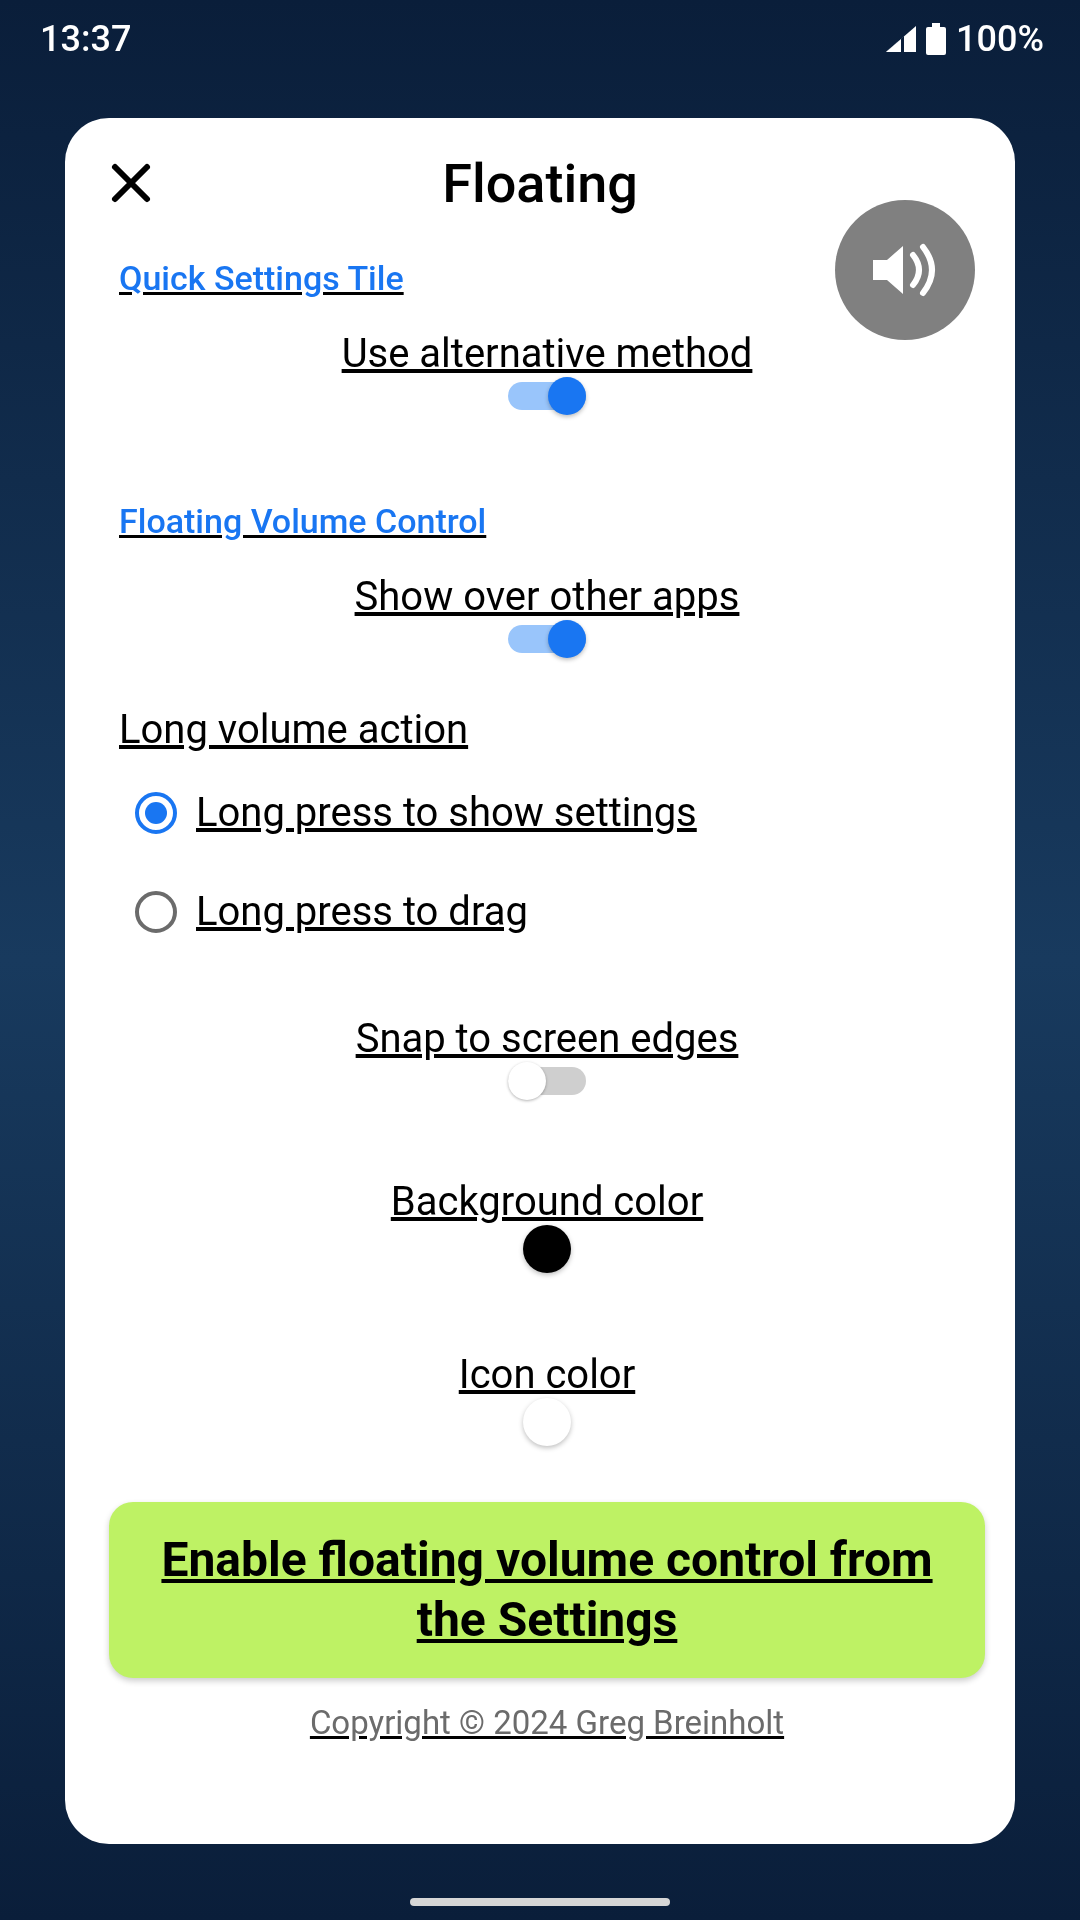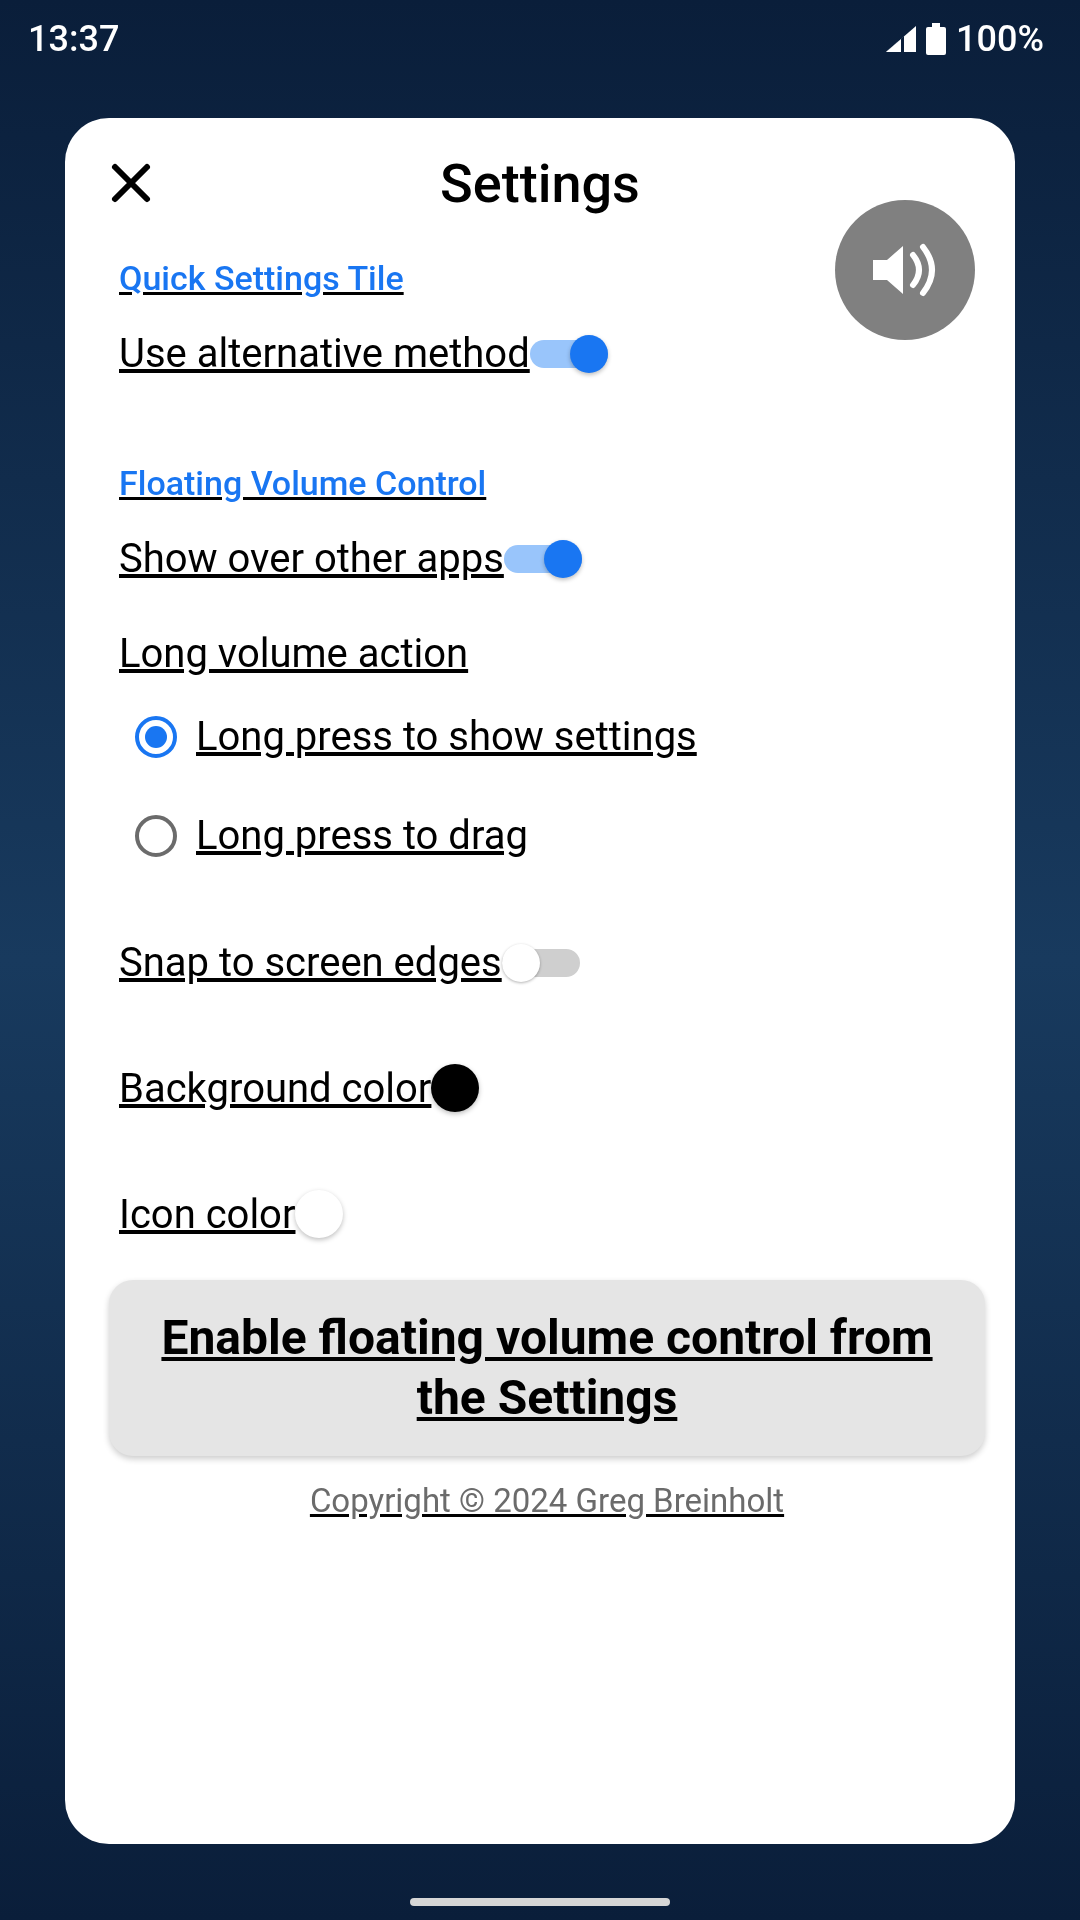--- a/index.html
+++ b/index.html
@@ -8,21 +8,21 @@
       height: 1920px;
       background: linear-gradient(180deg, #0a1e3a 0%, #183a5e 50%, #0a1e3a 100%);
       font-family: -apple-system, BlinkMacSystemFont, 'Segoe UI', Roboto, sans-serif;
       overflow: hidden;
       position: relative;
     }
     .status-bar {
       display: flex;
       justify-content: space-between;
       align-items: center;
-      padding: 18px 36px 18px 28px;
+      padding: 18px 36px 18px 40px;
       color: #ffffff;
       font-size: 36px;
       font-weight: 500;
     }
     .status-right {
       display: flex;
       align-items: center;
       gap: 10px;
     }
     .signal-icon { display: inline-flex; }
@@ -87,21 +87,23 @@
     .section-title {
       color: #1976f2;
       font-size: 34px;
       font-weight: 500;
       margin-top: 22px;
       margin-bottom: 8px;
     }
     .row {
       display: flex;
       align-items: center;
+      justify-content: space-between;
       padding: 24px 0 24px 0;
+      flex-direction: column;
     }
     .row-label {
       font-size: 40px;
       color: #000;
     }
     .subsection-label {
       font-size: 40px;
       color: #000;
       padding: 24px 0 10px 0;
     }
@@ -158,24 +160,24 @@
     .radio-item.selected .radio-inner { display: block; }
     .radio-label { font-size: 40px; color: #000; }
     .color-swatch {
       width: 48px;
       height: 48px;
       border-radius: 50%;
       box-shadow: 0 2px 5px rgba(0,0,0,0.25);
       cursor: pointer;
     }
     .banner {
-      background: #e5e5e5;
+      background: #bef264;
       border-radius: 24px;
       padding: 28px 30px;
-      margin: 18px -10px 20px -10px;
+      margin: 32px -10px 20px -10px;
       text-align: center;
       box-shadow: 0 3px 6px rgba(0,0,0,0.2);
     }
     .banner-text {
       font-size: 48px;
       font-weight: 700;
       color: #000;
       line-height: 1.25;
     }
     .footer {
@@ -220,21 +222,21 @@
   </div>
 </div>
 
 <div class="card">
   <div class="card-header">
     <div class="close-btn">
       <svg width="42" height="42" viewBox="0 0 42 42">
           <path d="M5 5 L37 37 M37 5 L5 37" stroke="#000" stroke-width="6" stroke-linecap="round"></path>
         </svg>
     </div>
-    <div class="title">Settings</div>
+    <div class="title">Floating</div>
     <div class="floating-btn">
       <svg width="72" height="62" viewBox="0 0 72 62">
         <path d="M4 21 L18 21 L34 7 L34 55 L18 41 L4 41 Z" fill="#ffffff"></path>
         <path d="M44 16 Q56 31 44 46" stroke="#ffffff" stroke-width="6" fill="none" stroke-linecap="round"></path>
         <path d="M54 8 Q72 31 54 54" stroke="#ffffff" stroke-width="6" fill="none" stroke-linecap="round"></path>
       </svg>
     </div>
   </div>
 
   <div class="content">

